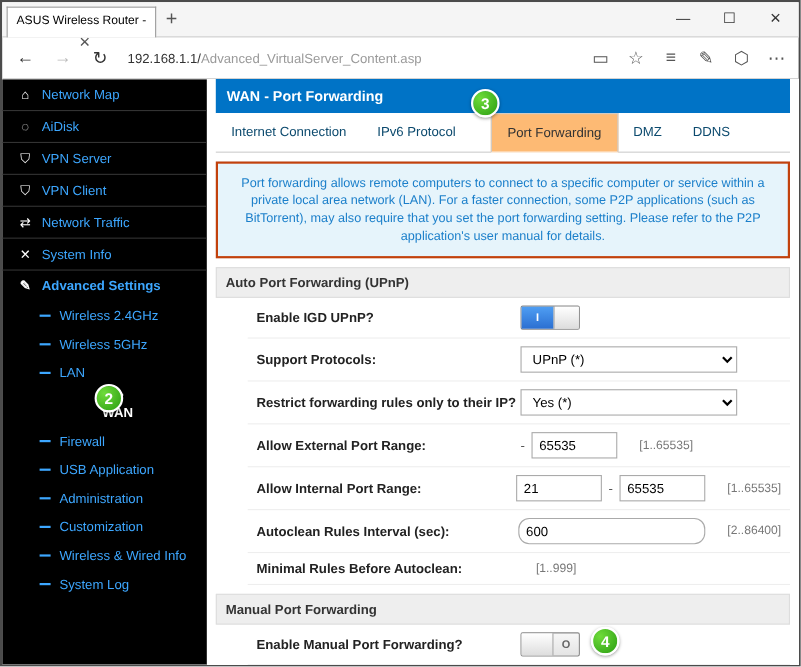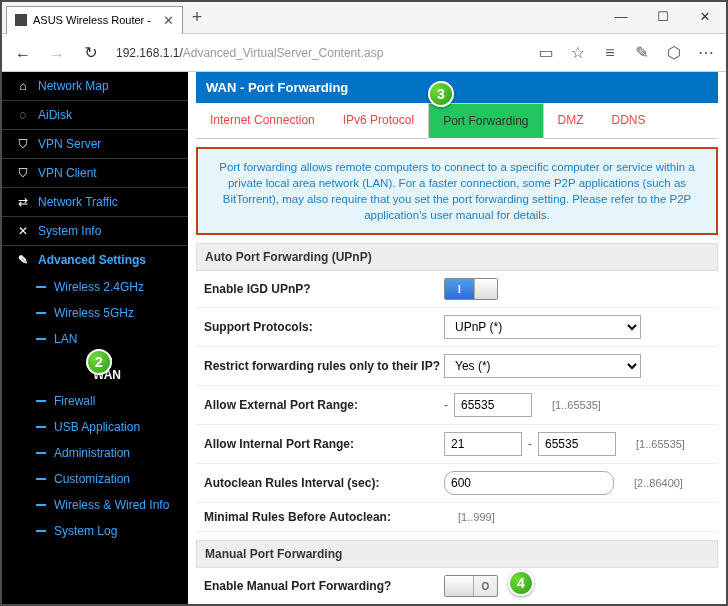--- a/index.html
+++ b/index.html
@@ -1,19 +1,19 @@
 <!DOCTYPE html>
 <html><head>
   <meta charset="utf-8">
   <style>
     * { margin: 0; padding: 0; box-sizing: border-box; }
     body { font-family: "Segoe UI", Arial, sans-serif; width: 728px; height: 606px; overflow: hidden; background: #e8e8e8; font-size: 12px; }
     .window { width: 728px; height: 606px; border: 2px solid #4b4b4b; display: flex; flex-direction: column; background: #fff;}
     .titlebar { height: 32px; background: #f5f5f5; display: flex; align-items: center; position: relative; border-bottom: 1px solid #cfcfcf;}
-    .tab { display: flex; align-items: center; height: 28px; background:#fff; border: 1px solid #9a9a9a; border-bottom: none; margin-left: 4px; margin-top: 4px; padding: 0 8px 0 8px; font-size: 11px; gap: 6px; }
+    .tab { display: flex; align-items: center; height: 28px; background:#fff; border: 1px solid #9a9a9a; border-bottom: none; margin-left: 4px; margin-top: 4px; padding: 0 8px 0 8px; font-size: 11px; gap: 6px; flex-direction: column; }
     .tab .favicon { width:12px; height:12px; background:#444; }
     .tab-close { font-size: 13px; color:#555; margin-left: 6px;}
     .newtab { width: 28px; display:flex; justify-content:center; align-items:center; color:#555; font-size:18px; }
     .win-buttons { position: absolute; right: 0; top: 0; display: flex; }
     .win-btn { width: 42px; height: 28px; display: flex; align-items: center; justify-content: center; color: #333; font-size: 13px; }
     .addrbar { height: 38px; display:flex; align-items:center; padding: 0 6px; gap: 4px; border-bottom: 1px solid #cfcfcf;}
     .nav-btn { width: 30px; height: 30px; display:flex; align-items:center; justify-content:center; color:#333; font-size:16px;}
     .url { flex: 1; font-size: 12px; color:#333; padding: 0 6px; }
     .url .gray { color:#9a9a9a; }
     .addr-icon { width: 28px; height:28px; display:flex; align-items:center; justify-content:center; color:#555; font-size:16px;}
@@ -23,25 +23,25 @@
     .side-item { display:flex; align-items:center; gap:8px; padding: 7px 10px 7px 14px; color:#3da7ff; cursor:pointer; position:relative;}
     .side-item.heading { font-weight:bold; }
     .side-sub { display:flex; align-items:center; gap:8px; padding: 6px 10px 6px 34px; color:#3da7ff; cursor:pointer; position:relative;text-align:center;}
     .side-sub.active { color:#fff; font-weight:bold;flex-direction:column;}
     .dash { width:10px; height:2px; background:#3da7ff; display:inline-block;}
     .side-sub.active .dash { background:#fff; }
     .icon-slot { width:14px; display:inline-flex; justify-content:center; color:#fff;}
     .main { flex:1; overflow-y:auto; background:#fff; padding: 0 8px 10px 8px;}
     .wan-header { background:#0073c6; color:#fff; font-weight:bold; padding:8px 10px; font-size:13px; position:relative;}
     .tabs { display:flex; background:#fff; border-bottom:1px solid #ccc;}
-    .tabs .t { padding:10px 14px; color:#ef4444; font-size:12px; cursor:pointer; position: relative;}
-    .tabs .t.active { color:#333; border:1px solid #ccc; border-bottom:1px solid #fff; margin-bottom:-1px; background:#22c55e;}
+    .tabs .t { padding:10px 14px; color:#0c4a6e; font-size:12px; cursor:pointer; position: relative;}
+    .tabs .t.active { color:#333; border:1px solid #ccc; border-bottom:1px solid #fff; margin-bottom:-1px; background:#fdba74;margin-left:18px;}
     .infobox { background:#e6f4fb; border:2px solid #c2410c; color:#1b7fca; padding:10px 12px; margin:8px 0; font-size:11.5px; line-height:1.4;text-align:center;}
     .section-head { background:#eee; border:1px solid #ddd; padding:6px 8px; font-weight:bold; font-size:12px; color:#333;}
-    .form-row { display:flex; align-items:center; padding:7px 8px; border-bottom:1px solid #eee;}
+    .form-row { display:flex; align-items:center; padding:7px 8px; border-bottom:1px solid #eee;margin-left:29px;}
     .form-label { width: 240px; font-weight:bold; font-size:12px; color:#222;}
     .form-ctrl { flex:1; display:flex; align-items:center; gap:6px;}
     .toggle { width:54px; height:22px; border:1px solid #888; background:linear-gradient(#f7f7f7,#e4e4e4); position:relative; border-radius:2px; display:flex;}
     .toggle .on { width:30px; background:linear-gradient(#4f9ef3,#2b6fd1); display:flex; align-items:center; justify-content:center; color:#fff; font-weight:bold; font-size:10px;}
     .toggle .knob { width:24px; background:linear-gradient(#fff,#ddd); border-left:1px solid #aaa;}
     .toggle.off { }
     select.sel, input.inp { height:24px; border:1px solid #aaa; padding:0 6px; font-size:12px; background:#fff;}
     select.sel { width:197px;}
     input.inp { width:78px; }
     input.inp.wide { width:170px;border-radius:10px; }

